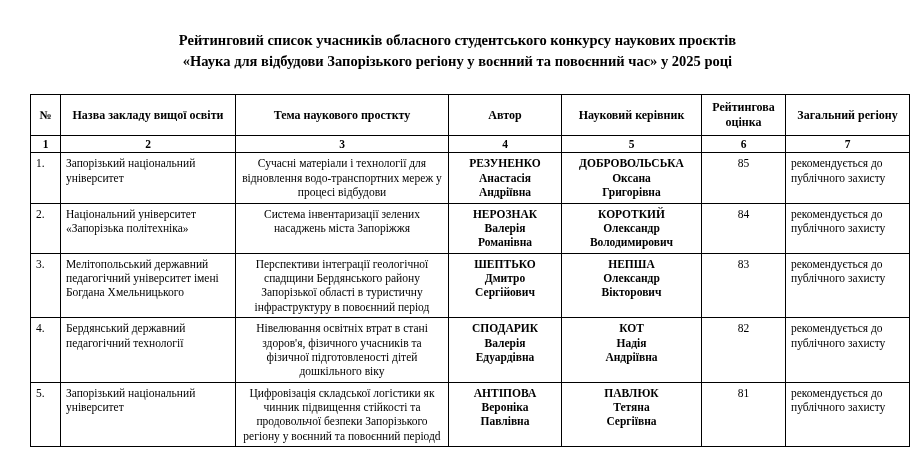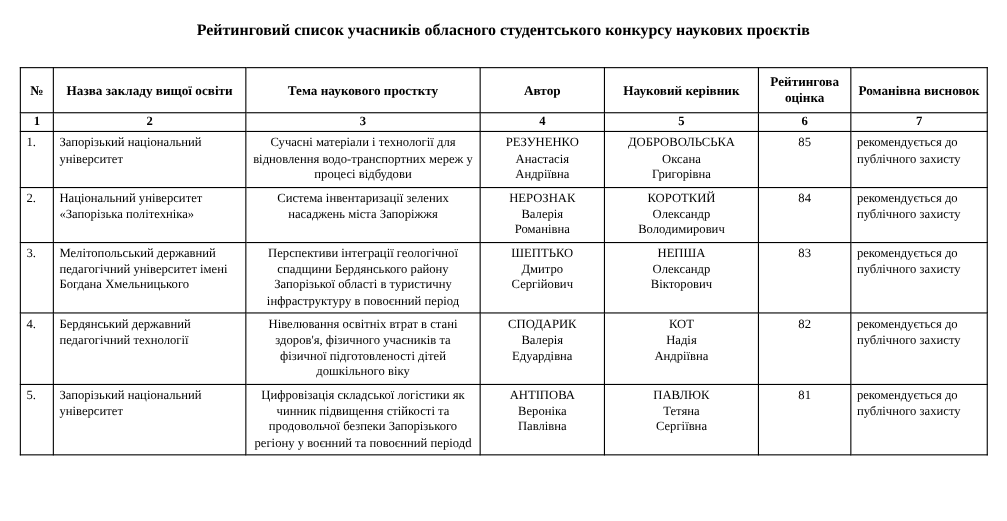--- a/index.html
+++ b/index.html
@@ -12,21 +12,21 @@
     background: #ffffff;
     font-family: "Liberation Serif", serif;
     color: #000000;
     overflow: hidden;
   }
   .page {
     position: relative;
     width: 915px;
     height: 474px;
     box-sizing: border-box;
-    padding: 0;
+    padding: 12px;
   }
   .doc-title {
     margin: 0;
     padding: 18px 60px 0 60px;
     text-align: center;
     font-size: 14.5px;
     font-weight: bold;
     line-height: 1.45;
   }
   .doc-title .line2 {
@@ -69,51 +69,52 @@
   col.c-concl { width: 124px; }
 
   td.cell-num    { text-align: left; padding-left: 6px; }
   td.cell-inst   { text-align: left; }
   td.cell-theme  { text-align: center; }
   td.cell-author { text-align: center; }
   td.cell-super  { text-align: center; }
   td.cell-score  { text-align: center; }
   td.cell-concl  { }
 
-  .person-line { display: block; }
+  .person-line { display: block; font-weight: bold; }
   .person-line.surname { }
 </style>
 </head>
 <body>
 
 <div class="page">
 
   <div class="doc-title">
     <span>Рейтинговий список учасників обласного студентського конкурсу наукових проєктів</span>
+    <span class="line2">«Наука для відбудови Запорізького регіону у воєнний та повоєнний час» у 2025 році</span>
   </div>
 
   <table class="rank-table">
     <colgroup>
       <col class="c-num">
       <col class="c-inst">
       <col class="c-theme">
       <col class="c-author">
       <col class="c-super">
       <col class="c-score">
       <col class="c-concl">
     </colgroup>
     <thead>
       <tr>
         <th>№</th>
         <th>Назва закладу вищої освіти</th>
         <th>Тема наукового просткту</th>
         <th>Автор</th>
         <th>Науковий керівник</th>
         <th>Рейтингова оцінка</th>
-        <th>Романівна висновок</th>
+        <th>Загальний регіону</th>
       </tr>
       <tr class="colnums">
         <td>1</td>
         <td>2</td>
         <td>3</td>
         <td>4</td>
         <td>5</td>
         <td>6</td>
         <td>7</td>
       </tr>

